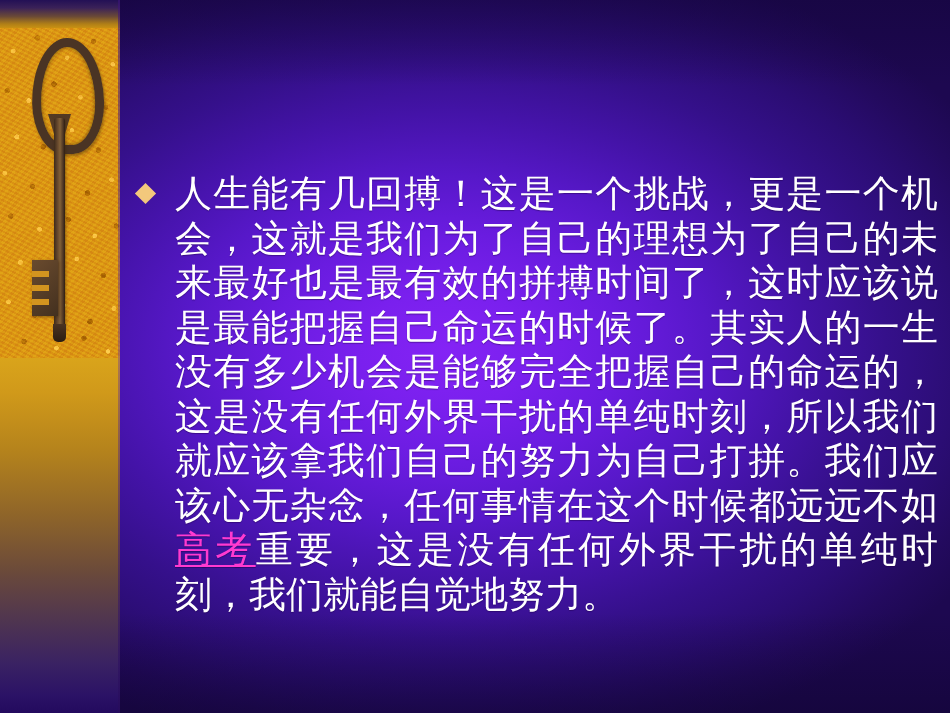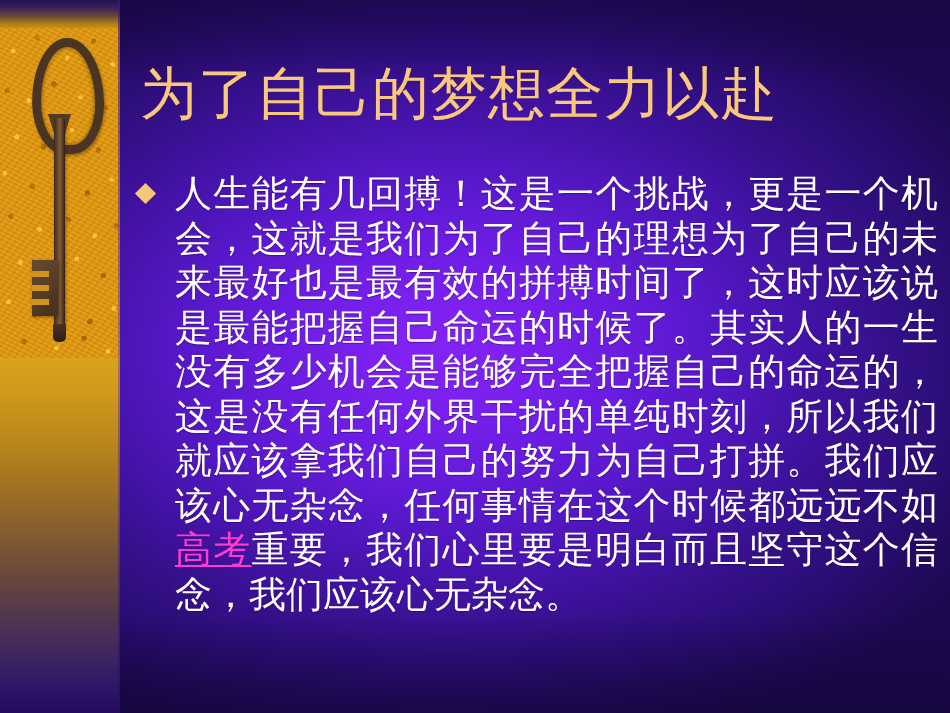--- a/index.html
+++ b/index.html
@@ -223,22 +223,21 @@
         <div class="key-tooth t2"></div>
         <div class="key-tooth t3"></div>
         <div class="key-tip"></div>
       </div>
     </div>
 
     <div class="strip-lower"></div>
     <div class="strip-edge"></div>
   </div>
 
-  <div id="title">为了自己的梦想全力以赴</div>
 
   <div id="body-block">
     <div id="bullet-marker"></div>
     <div id="body-text">
-      <span>人生能有几回搏！这是一个挑战，更是一个机会，这就是我们为了自己的理想为了自己的未来最好也是最有效的拼搏时间了，这时应该说是最能把握自己命运的时候了。其实人的一生没有多少机会是能够完全把握自己的命运的，这是没有任何外界干扰的单纯时刻，所以我们就应该拿我们自己的努力为自己打拼。我们应该心无杂念，任何事情在这个时候都远远不如</span><span class="link">高考</span><span>重要，我们心里要是明白而且坚守这个信念，我们应该心无杂念。</span>
+      <span>人生能有几回搏！这是一个挑战，更是一个机会，这就是我们为了自己的理想为了自己的未来最好也是最有效的拼搏时间了，这时应该说是最能把握自己命运的时候了。其实人的一生没有多少机会是能够完全把握自己的命运的，这是没有任何外界干扰的单纯时刻，所以我们就应该拿我们自己的努力为自己打拼。我们应该心无杂念，任何事情在这个时候都远远不如</span><span class="link">高考</span><span>重要，这是没有任何外界干扰的单纯时刻，我们就能自觉地努力。</span>
     </div>
   </div>
 
 </div>
 
 </body></html>

